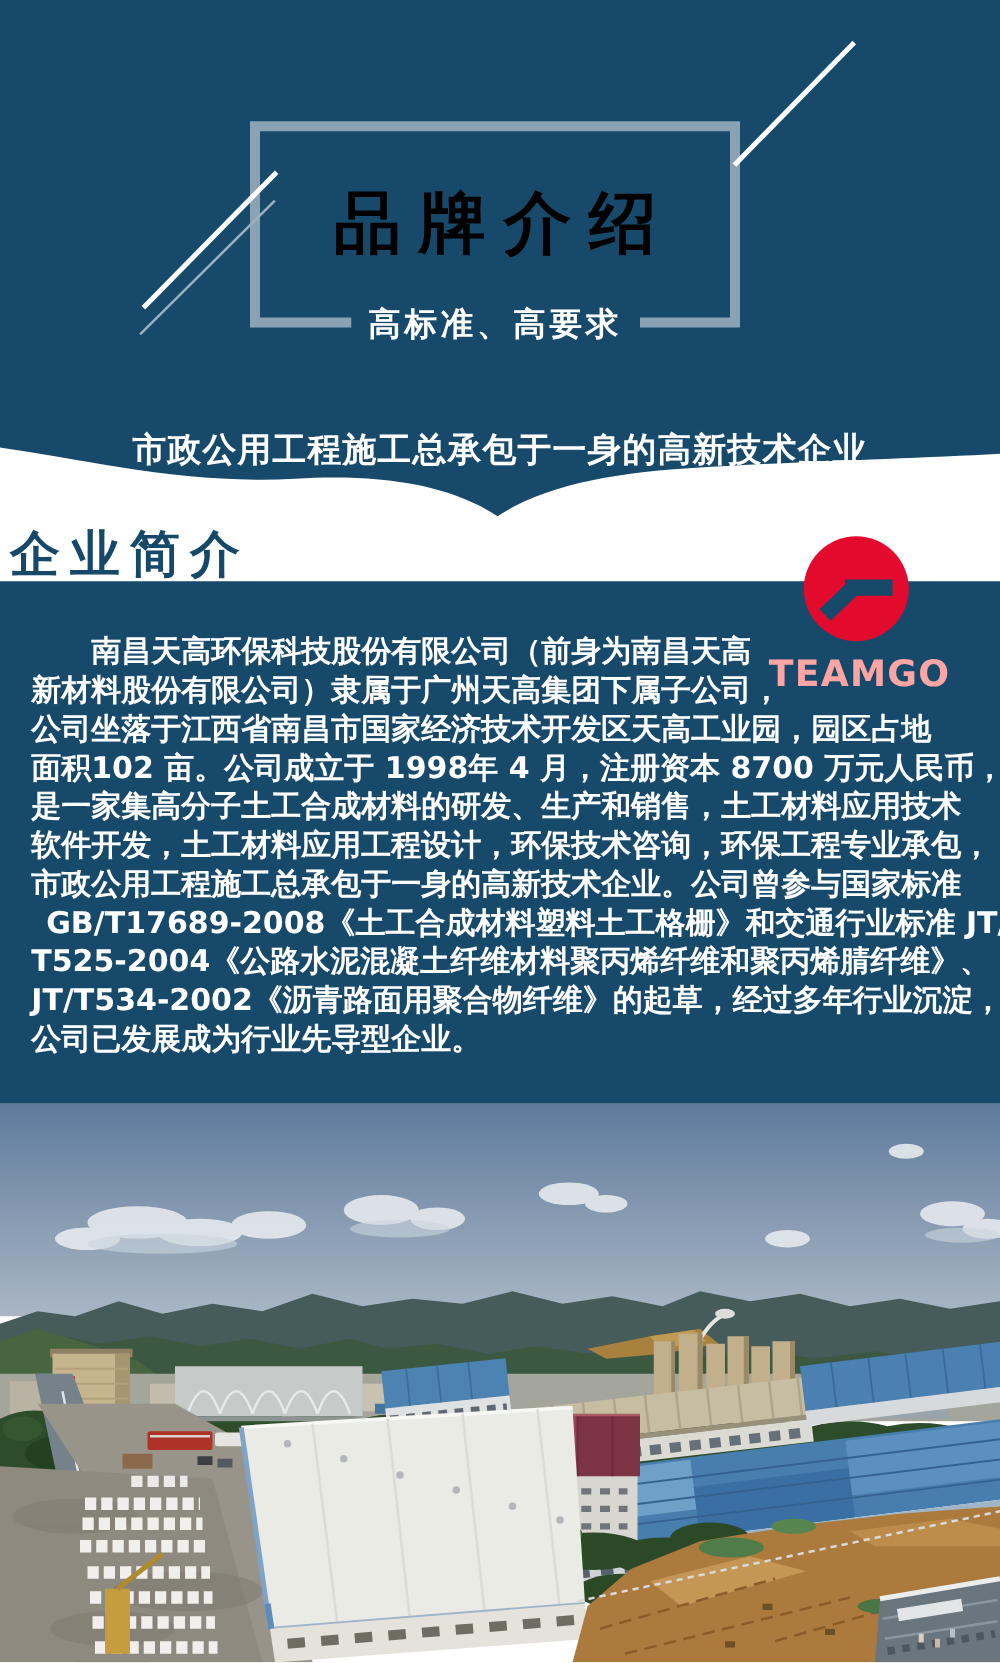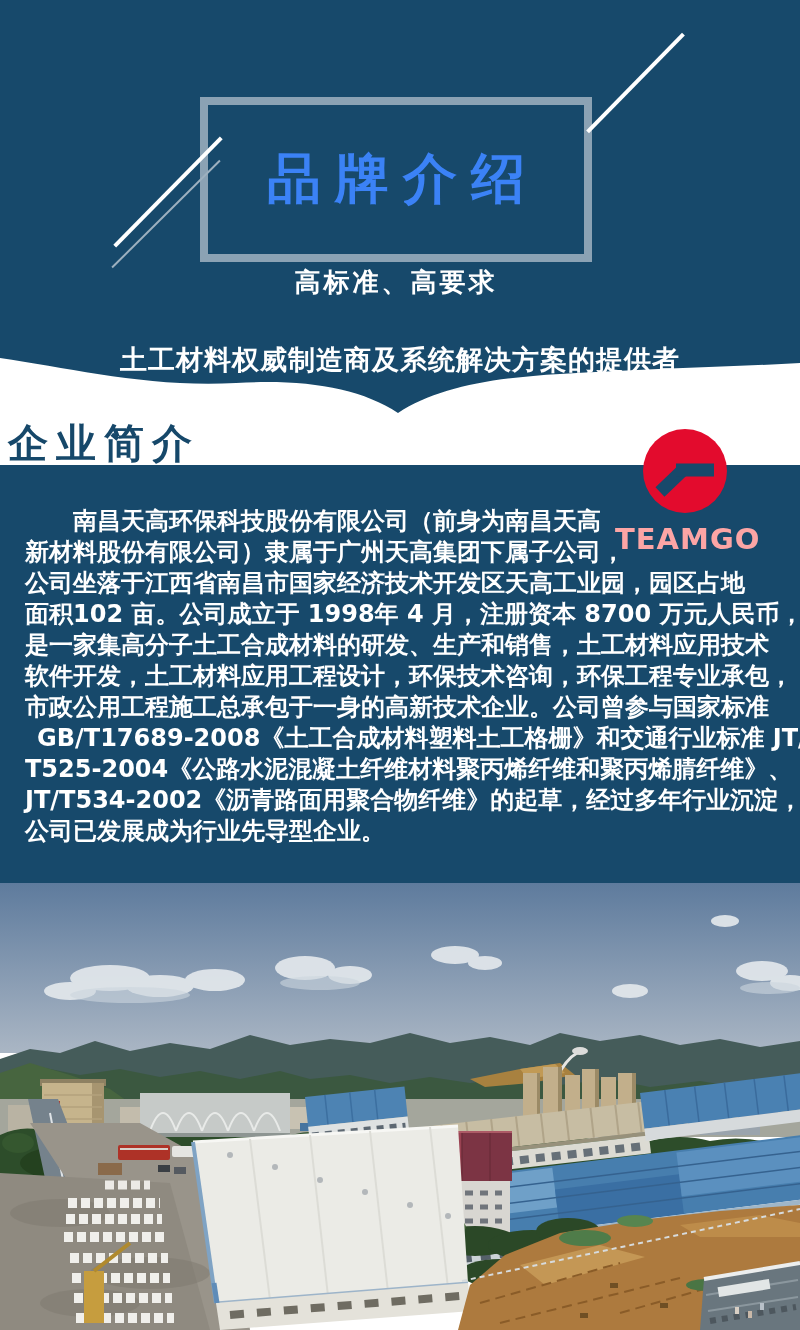--- a/index.html
+++ b/index.html
@@ -8,22 +8,22 @@
 
   
   .hero{position:relative;width:800px;height:465px;background:#fff;}
   .wave{position:absolute;left:0;top:0;width:800px;height:465px;display:block;}
   .diag{position:absolute;z-index:3;}
   .d1{left:92px;top:190px;width:152px;height:4px;background:#ffffff;transform:rotate(-45.5deg);}
   .d2{left:90px;top:213px;width:152px;height:2px;background:#9db0bf;transform:rotate(-44.8deg);}
   .d3{left:567px;top:81px;width:137px;height:4px;background:#ffffff;transform:rotate(-45.6deg);}
   .title-box{position:absolute;left:200px;top:97px;width:392px;height:165px;box-sizing:border-box;
              border:8px solid #8ba2b4;display:flex;align-items:center;justify-content:center;z-index:1;}
-  .title{margin:0;color:#3b82f6;font-size:54px;font-weight:700;letter-spacing:14px;text-indent:14px;white-space:nowrap;}
-  .subtitle-wrap{position:absolute;left:200px;top:240px;width:392px;text-align:center;z-index:2;margin-top:23px;}
+  .title{margin:0;color:#000000;font-size:54px;font-weight:700;letter-spacing:14px;text-indent:14px;white-space:nowrap;}
+  .subtitle-wrap{position:absolute;left:200px;top:240px;width:392px;text-align:center;z-index:2;}
   .subtitle{display:inline-block;background:#17496b;padding:2px 14px;color:#fff;
             font-size:26px;font-weight:700;letter-spacing:3px;white-space:nowrap;}
   .tag{position:absolute;left:0;width:800px;margin:0;text-align:center;color:#fff;
        font-weight:700;font-size:27px;letter-spacing:1px;white-space:nowrap;z-index:2;}
   .t1{top:302px;}
   .t2{top:342px;}
   .section-title{position:absolute;left:0;top:416px;width:800px;margin:0;
                  color:#16486a;font-size:40px;font-weight:700;letter-spacing:8px;text-indent:8px;z-index:2;}
 
   
@@ -59,21 +59,21 @@
     </div>
 
     <div class="diag d1"></div>
     <div class="diag d2"></div>
     <div class="diag d3"></div>
 
     <div class="subtitle-wrap">
       <span class="subtitle">高标准、高要求</span>
     </div>
 
-    <p class="tag t2">土工材料权威制造商及系统解决方案的提供者</p>
+    <p class="tag t2">市政公用工程施工总承包于一身的高新技术企业</p>
 
     <h2 class="section-title">企业简介</h2>
   </header>
 
   <section class="about">
 
     <div class="logo-circle">
       <svg viewBox="0 0 84 84" aria-hidden="true">
         <line x1="17" y1="63" x2="41" y2="40" stroke="#17496b" stroke-width="13"></line>
         <line x1="33" y1="41" x2="71" y2="41" stroke="#17496b" stroke-width="13"></line>

